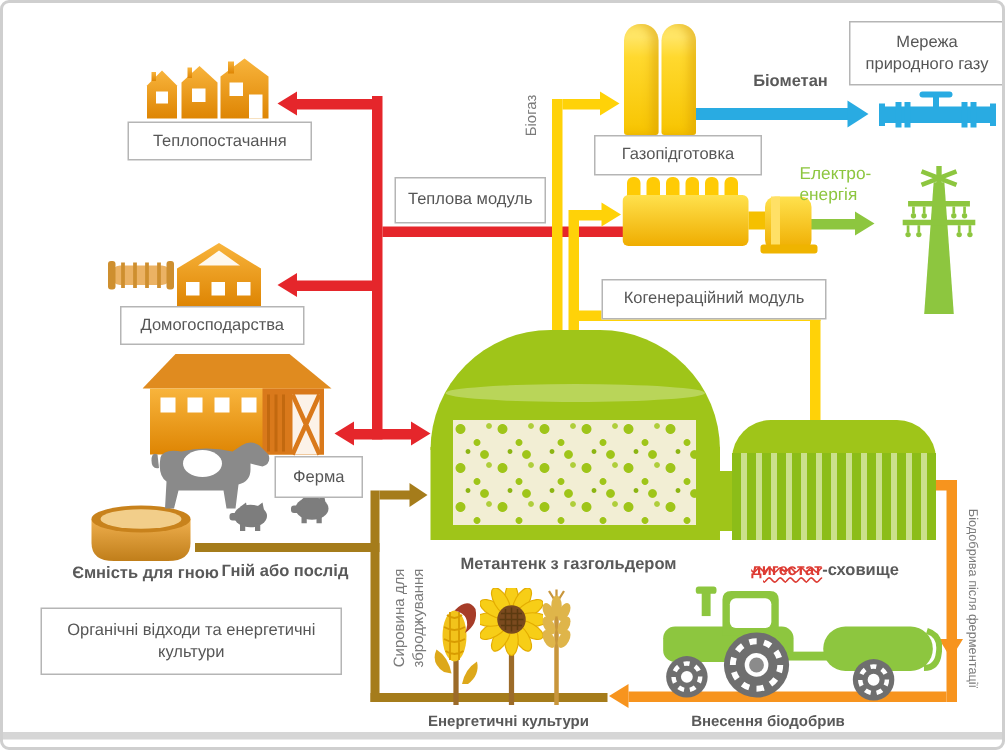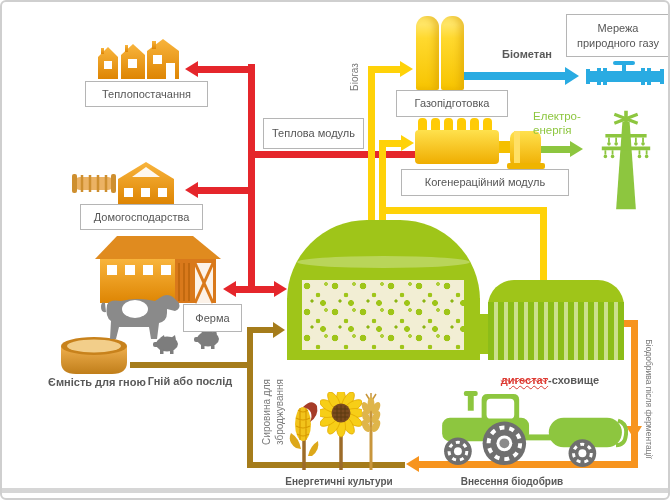--- a/index.html
+++ b/index.html
@@ -333,37 +333,41 @@
     </div>
   <div class="box" style="left:261px;top:116px;width:101px;height:31px">
       <span>Теплова модуль</span>
     </div>
   <div class="box" style="left:78px;top:202px;width:123px;height:26px">
       <span>Домогосподарства</span>
     </div>
   <div class="box" style="left:181px;top:302px;width:59px;height:28px">
       <span>Ферма</span>
     </div>
+  <div class="box" style="left:25px;top:403px;width:201px;height:45px">
+      <span>Органічні відходи та енергетичні культури</span>
+    </div>
   <div class="box" style="left:394px;top:88px;width:112px;height:27px">
       <span>Газопідготовка</span>
     </div>
   <div class="box" style="left:564px;top:12px;width:104px;height:43px">
       <span>Мережа природного газу</span>
     </div>
-  <div class="box" style="left:399px;top:167px;width:168px;height:27px">
+  <div class="box" style="left:399px;top:184px;width:150px;height:27px">
       <span>Когенераційний модуль</span>
     </div>
 
   <div class="lbl" style="left:490px;top:46px;width:70px">Біометан</div>
   <div class="green-lbl" style="left:531px;top:107px">
     <div>Електро-</div>
     <div>енергія</div>
   </div>
   <div class="lbl" style="left:40px;top:374px;width:110px">Ємність для гною</div>
   <div class="lbl" style="left:138px;top:373px;width:100px">Гній або послід</div>
+  <div class="lbl" style="left:287px;top:368px;width:180px">Метантенк з газгольдером</div>
   <div class="lbl" style="left:458px;top:372px;width:180px">
     <span class="misspell">дигестат</span><span>-сховище</span>
   </div>
   <div class="lbl small" style="left:282px;top:474px;width:110px">Енергетичні культури</div>
   <div class="lbl small" style="left:450px;top:474px;width:120px">Внесення біодобрив</div>
 
   <div class="vtext" style="left:329px;top:68px;width:50px;height:14px;transform:rotate(-90deg)">Біогаз</div>
   <div class="vtext" style="left:226px;top:397px;width:90px;height:26px;line-height:13px;transform:rotate(-90deg)">
     <div>Сировина для</div>
     <div>зброджування</div>

